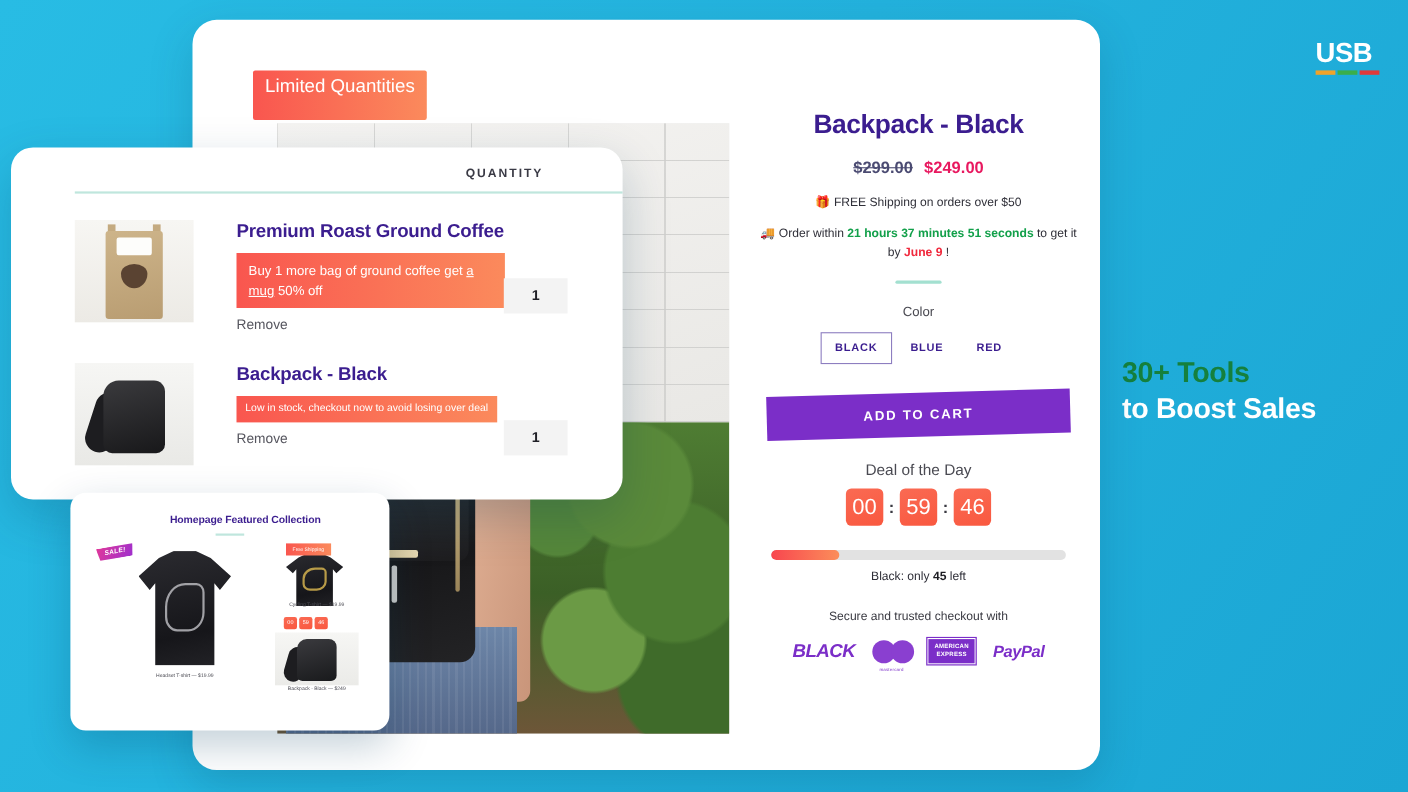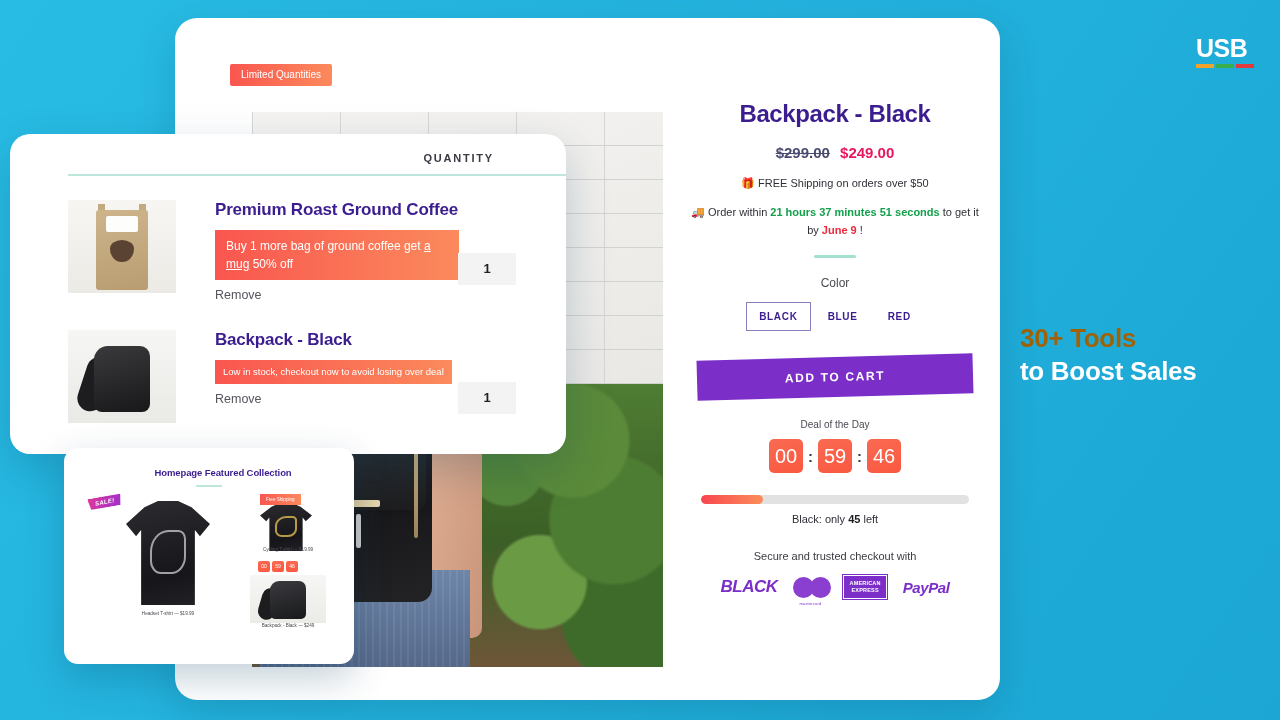--- a/index.html
+++ b/index.html
@@ -17,37 +17,37 @@
     letter-spacing:-0.5px; line-height:1; font-family:"Liberation Sans",sans-serif;
   }
   .usb-logo .bars { display:flex; gap:2px; margin-top:3px; }
   .usb-logo .bars i { height:4px; flex:1; display:block; }
 
   
   .headline {
     position:absolute; left:1020px; top:322px; width:250px;
     font-size:26px; font-weight:bold; line-height:1.26; letter-spacing:-0.3px;
   }
-  .headline .l1 { color:#a16207; display:block; }
+  .headline .l1 { color:#15803d; display:block; }
   .headline .l2 { color:#ffffff; display:block; }
 
   
   .main-card {
     position:absolute; left:175px; top:18px; width:825px; height:682px;
     background:#ffffff; border-radius:22px;
     box-shadow:0 14px 40px rgba(0,60,90,.18);
     overflow:hidden;
   }
 
   
   .gallery { position:absolute; left:24px; top:46px; width:464px; height:570px; }
   .limited-badge {
     position:absolute; left:31px; top:0px; z-index:6;
     background:linear-gradient(90deg,#f9564f 0%,#fb8a5c 100%);
-    color:#fff; font-size:10px; padding:5px 11px 6px; border-radius:2px;
+    color:#fff; font-size:17px; padding:5px 11px 20px; border-radius:2px;
     white-space:nowrap;
   }
   .photo {
     position:absolute; left:53px; top:48px; width:411px; height:555px;
     overflow:hidden; background:#efefef;
   }
   
   .photo .wall {
     position:absolute; left:0; top:0; width:100%; height:272px;
     background:
@@ -159,21 +159,21 @@
 
   .atc-wrap { margin-top:26px; }
   .atc {
     display:block; width:276px; margin:0 auto; padding:13px 0;
     background:#7b2ec8; color:#ffffff; border:0;
     font-size:12px; font-weight:bold; letter-spacing:1.6px;
     transform:rotate(-1.6deg); font-family:"Liberation Sans",sans-serif;
     cursor:pointer;
   }
 
-  .dotd { margin-top:22px; font-size:10px; color:#4a4a52; }
+  .dotd { margin-top:22px; font-size:14px; color:#4a4a52; }
   .timer { margin-top:9px; display:flex; justify-content:center; align-items:center; gap:5px; }
   .timer .blk {
     background:linear-gradient(160deg,#fa6a53,#f9583f);
     color:#fff; font-size:20px; font-weight:normal;
     width:34px; height:34px; line-height:34px; border-radius:5px;
   }
   .timer .sep { color:#3a3a42; font-size:15px; font-weight:bold; }
 
   .stockbar {
     margin-top:22px; width:268px; height:9px; margin-left:auto; margin-right:auto;

